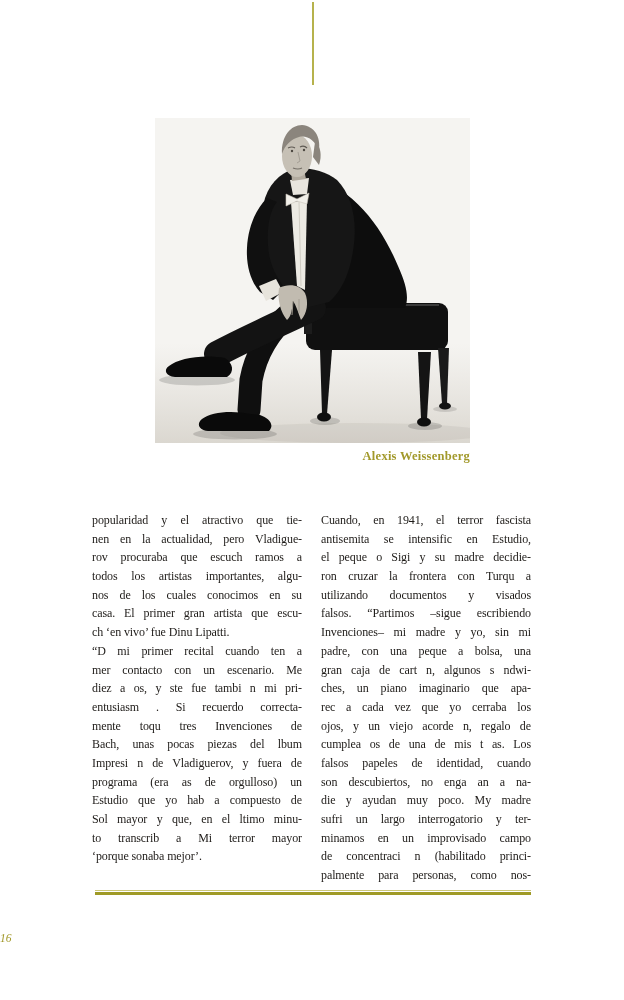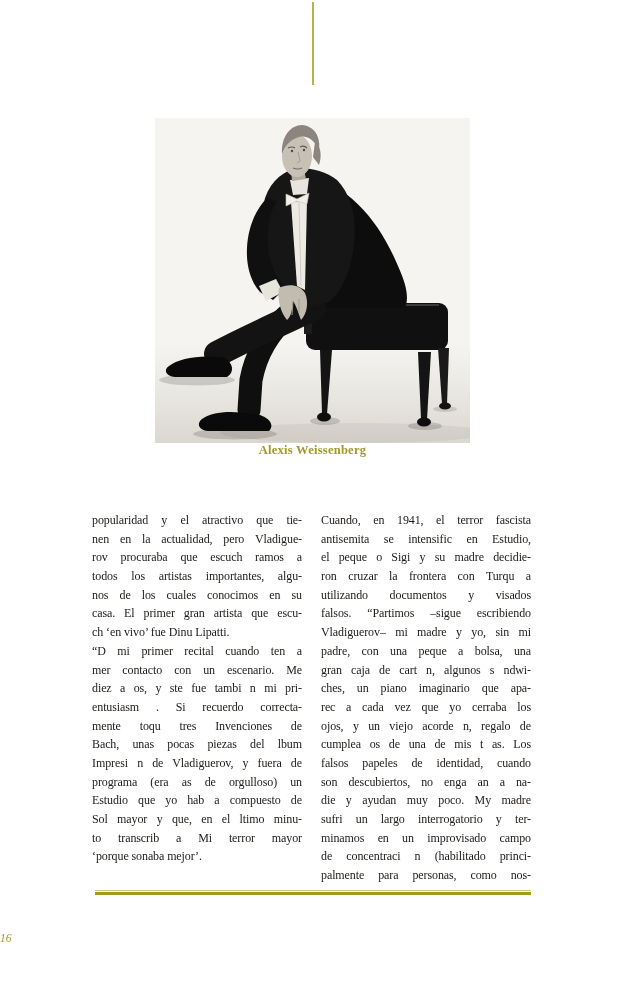--- a/index.html
+++ b/index.html
@@ -7,21 +7,21 @@
     position:relative;width:624px;height:1000px;background:#ffffff;
     font-family:"Liberation Serif", serif;overflow:hidden;
   }
   .v-rule{
     position:absolute;left:312px;top:2px;width:2px;height:83px;
     background:var(--divider-gold,#b6b24c);
   }
   .photo-fig{position:absolute;left:155px;top:118px;width:315px;margin:0;}
   .photo{width:315px;height:325px;display:block;}
   .caption{
-    text-align:center;
+    margin-top:6px;text-align:right;
     color:var(--accent-gold,#a2992b);
     font-size:12.5px;font-weight:600;letter-spacing:.25px;
   }
   .col{
     position:absolute;top:511px;width:210px;
     color:var(--body-text,#1e1b18);
     font-size:12px;line-height:18.7px;letter-spacing:-0.1px;
   }
   .col-left{left:92px;}
   .col-right{left:321px;}
@@ -132,21 +132,21 @@
     <div class="ln last">‘porque sonaba mejor’.</div>
   </div>
 
   <div class="col col-right">
     <div class="ln">Cuando, en 1941, el terror fascista</div>
     <div class="ln">antisemita se intensific en Estudio,</div>
     <div class="ln">el peque o Sigi y su madre decidie-</div>
     <div class="ln">ron cruzar la frontera con Turqu a</div>
     <div class="ln">utilizando documentos y visados</div>
     <div class="ln">falsos. “Partimos –sigue escribiendo</div>
-    <div class="ln">Vladiguerov– mi madre y yo, sin mi</div>
+    <div class="ln">Invenciones– mi madre y yo, sin mi</div>
     <div class="ln">padre, con una peque a bolsa, una</div>
     <div class="ln">gran caja de cart n, algunos s ndwi-</div>
     <div class="ln">ches, un piano imaginario que apa-</div>
     <div class="ln">rec a cada vez que yo cerraba los</div>
     <div class="ln">ojos, y un viejo acorde n, regalo de</div>
     <div class="ln">cumplea os de una de mis t as. Los</div>
     <div class="ln">falsos papeles de identidad, cuando</div>
     <div class="ln">son descubiertos, no enga an a na-</div>
     <div class="ln">die y ayudan muy poco. My madre</div>
     <div class="ln">sufri un largo interrogatorio y ter-</div>

